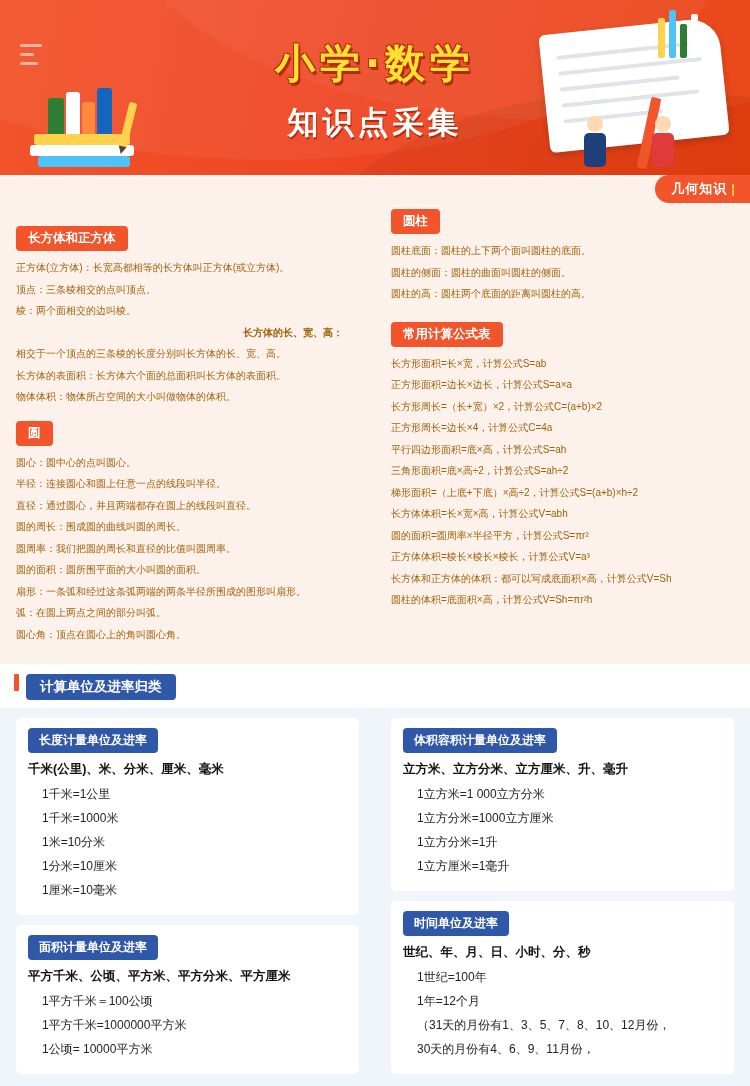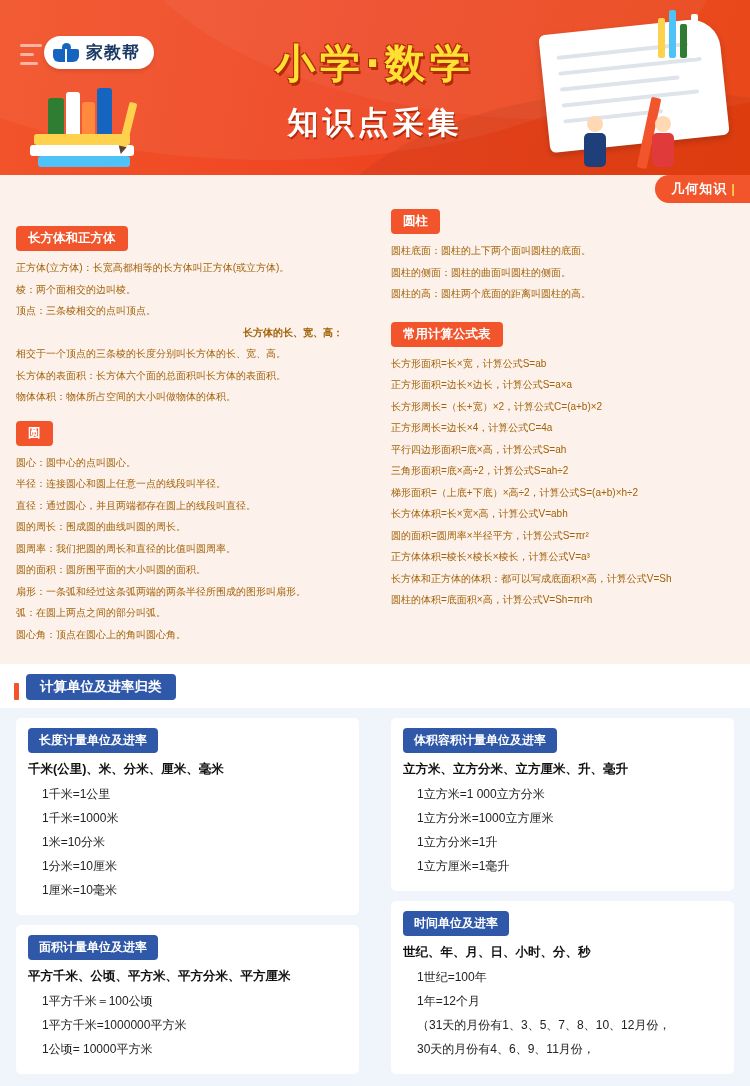--- a/index.html
+++ b/index.html
@@ -146,21 +146,21 @@
     margin-top: 37px;
   }
   .line {
     font-size: 10px; color: #a16207; line-height: 1.55;
     margin-bottom: 6px;
   }
   .line.bold { font-weight: bold; text-align: right; }
 
   
   .sec-title-bar {
-    display: flex; align-items: flex-end; gap: 7px;
+    display: flex; align-items: flex-start; gap: 7px;
     padding: 10px 0 8px 14px;
     background: #fff;
   }
   .sec-title-bar .bar { width: 5px; height: 17px; background: #f2542b; border-radius: 1px; }
   .sec-title-bar .txt {
     background: #2f58a8; color: #fff;
     font-size: 13.5px; font-weight: bold;
     padding: 4px 14px; border-radius: 4px;
   }
   .panel-bottom { display: flex; }
@@ -188,27 +188,20 @@
     <div class="hdr-swoosh sw1"></div>
     <div class="hdr-swoosh sw2"></div>
     <div class="hdr-swoosh sw3"></div>
 
     <div class="hdr-lines">
         <i></i>
         <i></i>
         <i></i>
       </div>
 
-    <div class="logo-badge">
-      <span class="bookicon">
-          <span class="dot"></span>
-          <span class="bk"></span>
-        </span>
-      <span class="btext">家教帮</span>
-    </div>
 
     <div class="books">
       <span class="b b4"></span>
         <span class="b b5"></span>
         <span class="b b6"></span>
         <span class="b b7"></span>
       <span class="b b1"></span>
         <span class="b b2"></span>
         <span class="b b3"></span>
       <span class="pencil-dec"></span>
@@ -240,22 +233,22 @@
         <div class="body"></div>
       </div>
   </div>
 
   <div class="body-wrap">
     <div class="panel-top">
 
       <div class="col left">
         <div class="tag">长方体和正方体</div>
         <div class="line">正方体(立方体)：长宽高都相等的长方体叫正方体(或立方体)。</div>
+        <div class="line">顶点：三条棱相交的点叫顶点。</div>
         <div class="line">棱：两个面相交的边叫棱。</div>
-        <div class="line">顶点：三条棱相交的点叫顶点。</div>
         <div class="line bold">长方体的长、宽、高：</div>
         <div class="line">相交于一个顶点的三条棱的长度分别叫长方体的长、宽、高。</div>
         <div class="line">长方体的表面积：长方体六个面的总面积叫长方体的表面积。</div>
         <div class="line">物体体积：物体所占空间的大小叫做物体的体积。</div>
 
         <div class="tag" style="margin-top:10px;">圆</div>
         <div class="line">圆心：圆中心的点叫圆心。</div>
         <div class="line">半径：连接圆心和圆上任意一点的线段叫半径。</div>
         <div class="line">直径：通过圆心，并且两端都存在圆上的线段叫直径。</div>
         <div class="line">圆的周长：围成圆的曲线叫圆的周长。</div>

